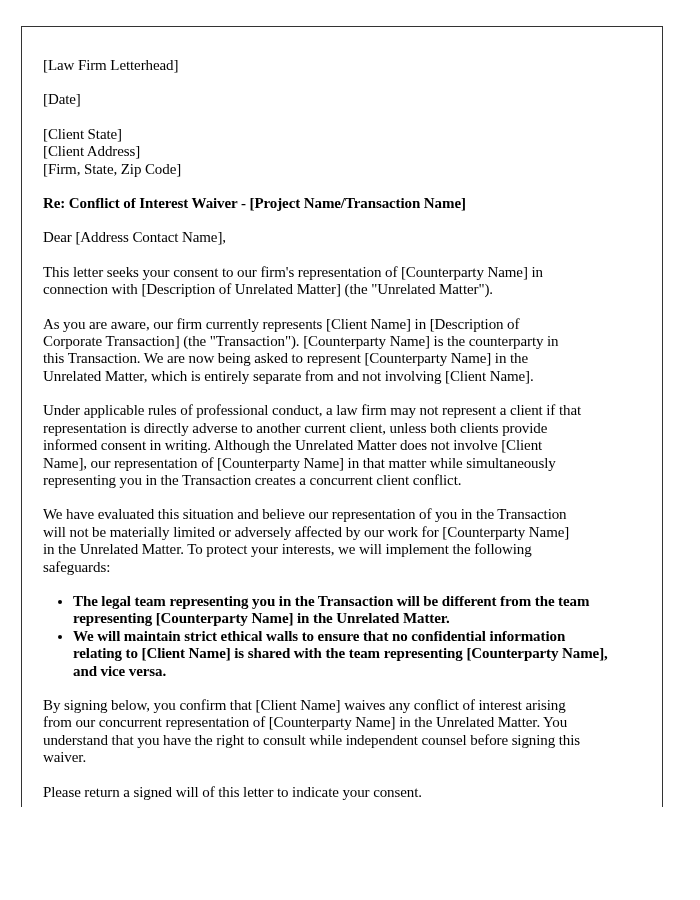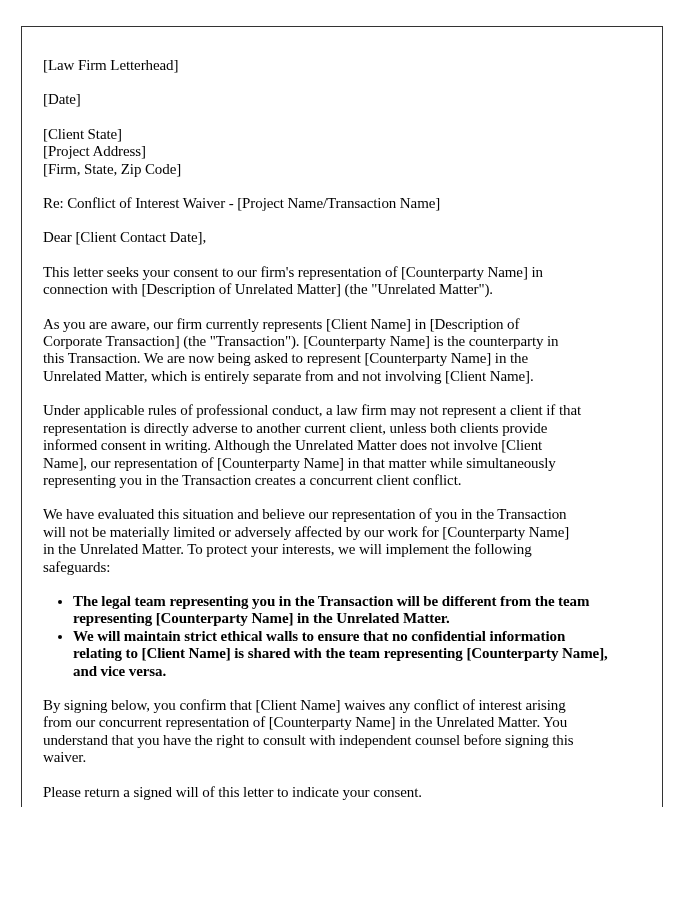--- a/index.html
+++ b/index.html
@@ -33,48 +33,48 @@
   }
   .letter-box p,
   .letter-box .address-block,
   .letter-box ul {
     margin: 17px 0;
   }
   .letter-box p {
     white-space: pre-line;
   }
   .subject-line {
-    font-weight: normal;
+    font-weight: bold;
   }
   .letter-box ul {
     padding-left: 30px;
   }
   .letter-box li {
     white-space: pre-line;
     font-weight: bold;
   }
 </style>
 </head>
 <body>
 
 <div class="letter-box">
 
   <p>[Law Firm Letterhead]</p>
 
   <p>[Date]</p>
 
   <div class="address-block">
     <div>[Client State]</div>
-    <div>[Project Address]</div>
+    <div>[Client Address]</div>
     <div>[Firm, State, Zip Code]</div>
   </div>
 
   <p class="subject-line">Re: Conflict of Interest Waiver - [Project Name/Transaction Name]</p>
 
-  <p>Dear [Client Contact Date],</p>
+  <p>Dear [Address Contact Name],</p>
 
   <p>This letter seeks your consent to our firm's representation of [Counterparty Name] in
 connection with [Description of Unrelated Matter] (the "Unrelated Matter").</p>
 
   <p>As you are aware, our firm currently represents [Client Name] in [Description of
 Corporate Transaction] (the "Transaction"). [Counterparty Name] is the counterparty in
 this Transaction. We are now being asked to represent [Counterparty Name] in the
 Unrelated Matter, which is entirely separate from and not involving [Client Name].</p>
 
   <p>Under applicable rules of professional conduct, a law firm may not represent a client if that
@@ -91,18 +91,18 @@
   <ul>
     <li>The legal team representing you in the Transaction will be different from the team
 representing [Counterparty Name] in the Unrelated Matter.</li>
     <li>We will maintain strict ethical walls to ensure that no confidential information
 relating to [Client Name] is shared with the team representing [Counterparty Name],
 and vice versa.</li>
   </ul>
 
   <p>By signing below, you confirm that [Client Name] waives any conflict of interest arising
 from our concurrent representation of [Counterparty Name] in the Unrelated Matter. You
-understand that you have the right to consult with independent counsel before signing this
+understand that you have the right to consult while independent counsel before signing this
 waiver.</p>
 
   <p>Please return a signed will of this letter to indicate your consent.</p>
 
 </div>
 
 </body></html>

